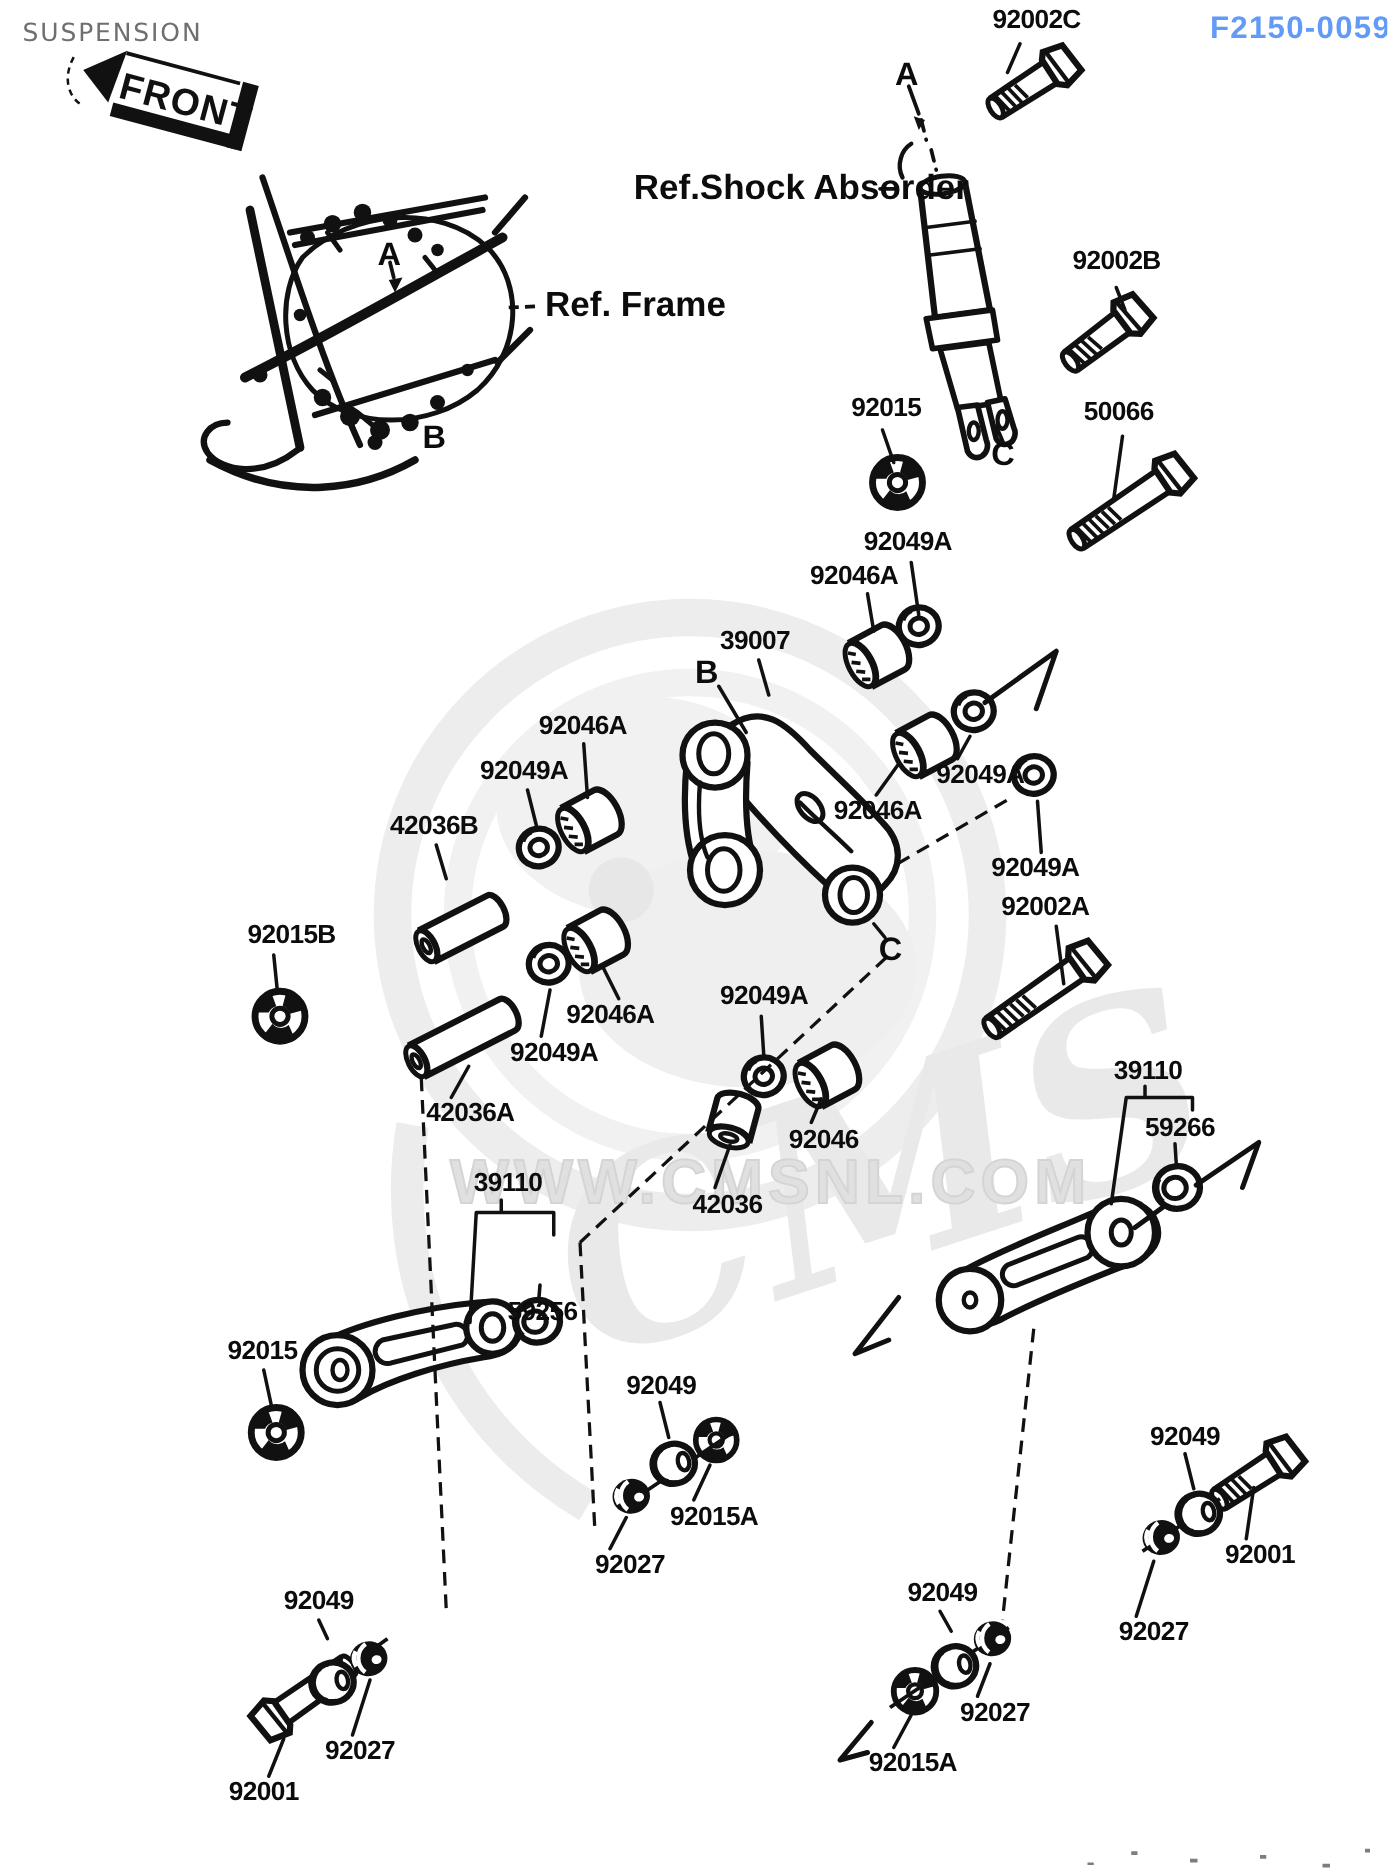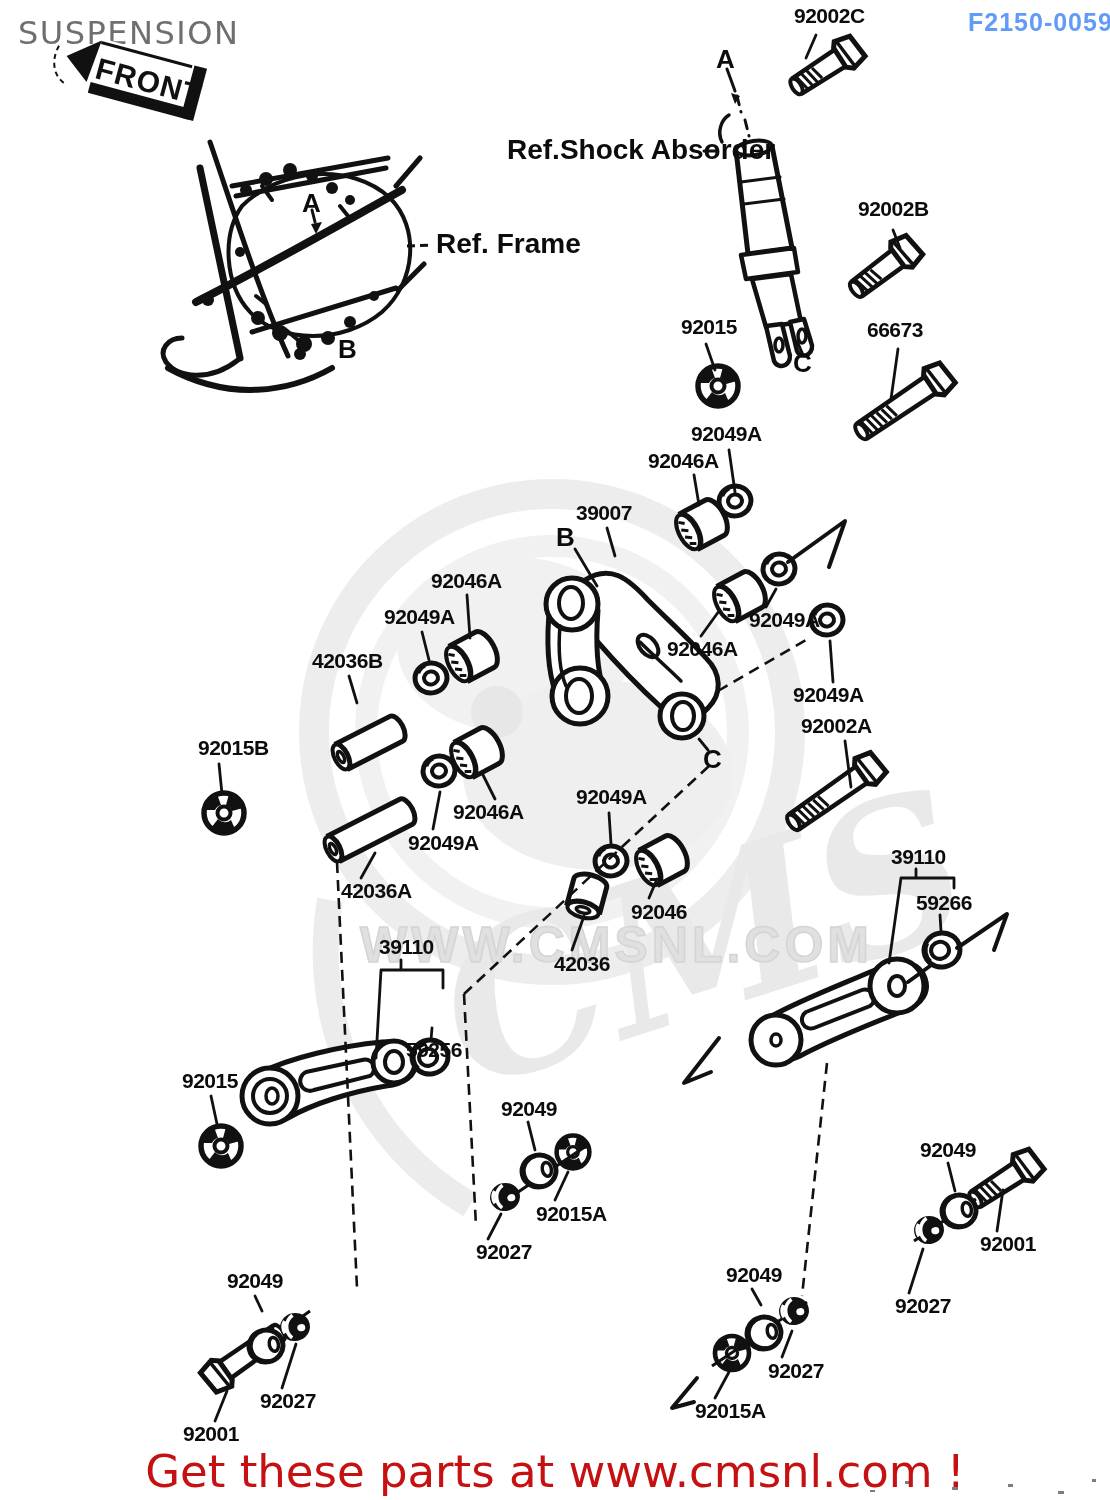--- a/index.html
+++ b/index.html
@@ -1,20 +1,20 @@
 <!DOCTYPE html>
 <html><head>
 <meta charset="utf-8">
 <style>
   html,body{margin:0;padding:0;background:#fff;}
   .canvas{position:relative;width:1110px;height:1500px;background:#fff;overflow:hidden;
           font-family:"Liberation Sans",sans-serif;}
   .canvas svg{position:absolute;left:0;top:0;z-index:1;}
   .hdr{position:absolute;left:18px;top:14px;z-index:0;font-family:"DejaVu Sans",sans-serif;
-       font-size:32px;color:#6f6f6f;letter-spacing:1.5px;white-space:nowrap;}
+       font-size:20px;color:#6f6f6f;letter-spacing:1.5px;white-space:nowrap;}
   .plate{position:absolute;left:968px;top:8px;z-index:2;font-weight:700;font-size:25px;
          color:#3b82f6;opacity:.8;filter:blur(.4px);letter-spacing:1px;white-space:nowrap;}
   .pl{position:absolute;z-index:2;font-weight:700;font-size:21px;letter-spacing:-.5px;
       color:#0c0c0c;white-space:nowrap;line-height:1;}
   .rlbl{position:absolute;z-index:2;font-weight:700;font-size:28px;color:#0c0c0c;
         white-space:nowrap;line-height:1;}
   .ltr{position:absolute;z-index:2;font-weight:700;font-size:26px;color:#0c0c0c;line-height:1;}
   .footer{position:absolute;z-index:3;left:50%;transform:translateX(-50%);top:1445px;
           font-family:"DejaVu Sans",sans-serif;font-size:45px;color:#c51111;white-space:nowrap;}
   .wm-url{font-family:"Liberation Sans",sans-serif;}
@@ -378,21 +378,21 @@
       <rect x="1008" y="1484" width="5" height="3"></rect>
         <rect x="1058" y="1491" width="6" height="3"></rect>
       <rect x="1092" y="1479" width="4" height="3"></rect>
         <rect x="870" y="1490" width="5" height="2"></rect>
     </g>
   </svg>
 
   <div class="pl" style="left:794px;top:5px">92002C</div>
   <div class="pl" style="left:858px;top:198px">92002B</div>
   <div class="pl" style="left:681px;top:316px">92015</div>
-  <div class="pl" style="left:867px;top:319px">66673</div>
+  <div class="pl" style="left:867px;top:319px">50066</div>
   <div class="pl" style="left:691px;top:423px">92049A</div>
   <div class="pl" style="left:648px;top:450px">92046A</div>
   <div class="pl" style="left:576px;top:502px">39007</div>
   <div class="pl" style="left:431px;top:570px">92046A</div>
   <div class="pl" style="left:384px;top:606px">92049A</div>
   <div class="pl" style="left:312px;top:650px">42036B</div>
   <div class="pl" style="left:749px;top:609px">92049A</div>
   <div class="pl" style="left:667px;top:638px">92046A</div>
   <div class="pl" style="left:198px;top:737px">92015B</div>
   <div class="pl" style="left:793px;top:684px">92049A</div>
@@ -424,14 +424,13 @@
   <div class="rlbl" style="left:507px;top:136px">Ref.Shock Absorder</div>
   <div class="rlbl" style="left:436px;top:230px">Ref. Frame</div>
 
   <div class="ltr" style="left:716px;top:46px">A</div>
   <div class="ltr" style="left:793px;top:350px">C</div>
   <div class="ltr" style="left:302px;top:190px">A</div>
   <div class="ltr" style="left:338px;top:336px">B</div>
   <div class="ltr" style="left:556px;top:524px">B</div>
   <div class="ltr" style="left:703px;top:746px">C</div>
 
-  <div class="footer">Get these parts at www.cmsnl.com !</div>
 </div>
 
 </body></html>

